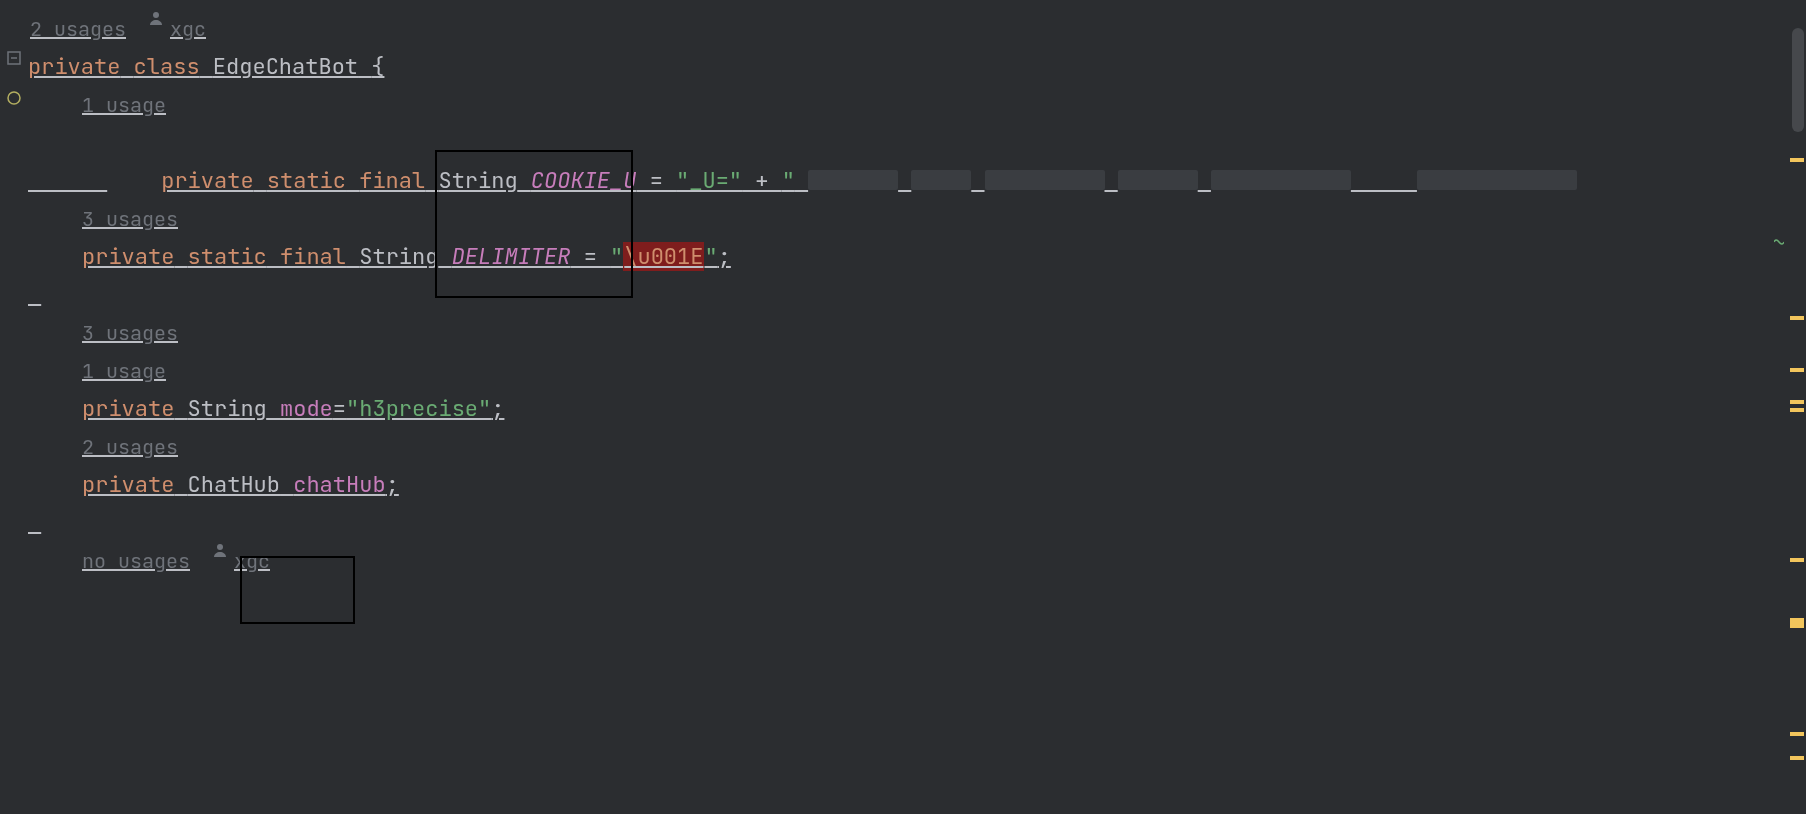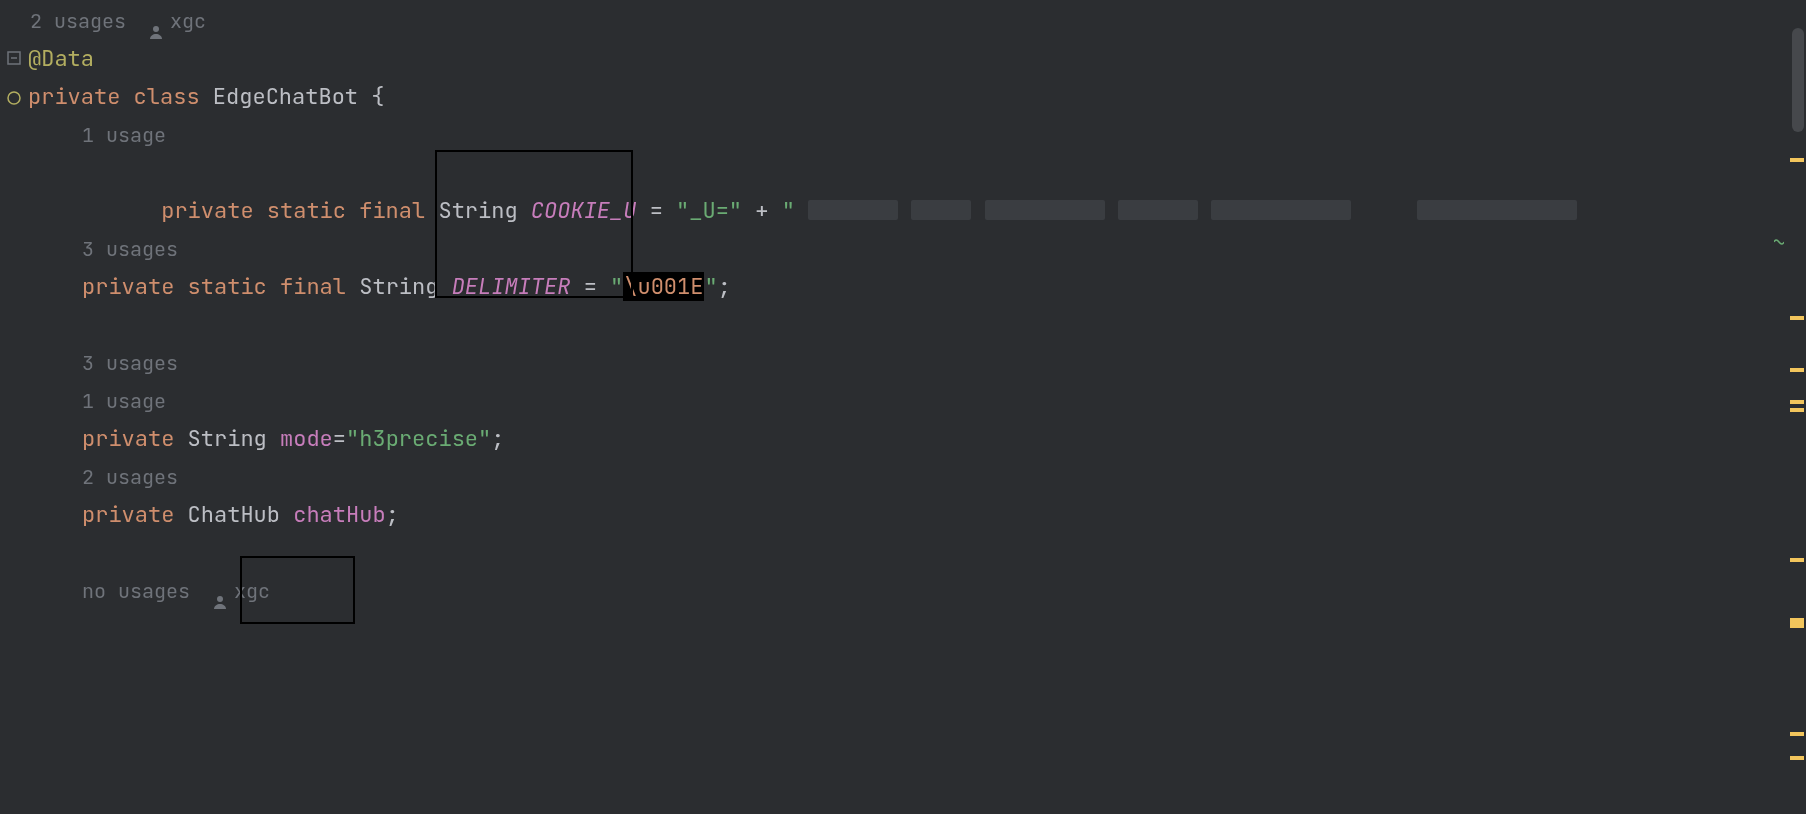--- a/index.html
+++ b/index.html
@@ -26,48 +26,49 @@
   }
   .gutter-icon {
     position: absolute;
     left: 6px;
     width: 16px;
     height: 16px;
   }
   .code-area {
     flex: 1;
     position: relative;
-    padding-top: 2px;
+    padding-top: 10px;
+    text-decoration: underline;
   }
   .line {
     height: 38px;
     line-height: 38px;
     white-space: pre;
     position: relative;
   }
   .hint-line {
     height: 38px;
     line-height: 38px;
     padding-left: 54px;
     color: #6f737a;
     font-size: 20px;
     display: flex;
     align-items: center;
     gap: 22px;
   }
   .hint-line.indent1 { padding-left: 54px; }
   .hint-line.top { padding-left: 2px; }
-  .author-seg { display: inline-flex; align-items: flex-end; gap: 6px; color: #6f737a; }
+  .author-seg { display: inline-flex; align-items: flex-start; gap: 6px; color: #6f737a; }
   .author-icon { width: 16px; height: 16px; fill: #6f737a; }
   .kw { color: #cf8e6d; }
   .anno { color: #b3ae60; }
   .type { color: #bcbec4; }
   .field { color: #c77dbb; font-style: italic; }
   .str { color: #6aab73; }
-  .esc { color: #cf8e6d; background: #000000; padding: 0 1px; }
+  .esc { color: #cf8e6d; background: #7f1d1d; padding: 0 1px; }
   .num { color: #56a8f5; }
   .pun { color: #bcbec4; }
   .ident { color: #bcbec4; }
   .field-ref { color: #c77dbb; }
   .redact {
     display: inline-block;
     background: #3a3d41;
     border-radius: 2px;
     height: 20px;
     vertical-align: middle;
@@ -156,21 +157,20 @@
       <span class="author-seg">
         <svg class="author-icon" viewBox="0 0 16 16">
             <circle cx="8" cy="5" r="3"></circle>
             <path d="M2 15c0-3 3-5 6-5s6 2 6 5"></path>
           </svg>
         <span>xgc</span>
       </span>
     </div>
 
 
-    <div class="line"><span class="anno">@Data</span></div>
 
     <div class="line"><span class="kw">private</span> <span class="kw">class</span> <span class="ident">EdgeChatBot</span> <span class="pun">{</span></div>
 
     <div class="hint-line indent1">
         <span>1 usage</span>
       </div>
 
     <div class="line" style="position:relative;">
       <div class="line-highlight"></div><span class="ind1"></span><span class="kw">private</span> <span class="kw">static</span> <span class="kw">final</span> <span class="type">String</span> <span class="field">COOKIE_U</span><span class="pun"> = </span><span class="str">"_U="</span><span class="pun"> + </span><span class="str">"</span> <span class="redact" style="width:90px;"></span> <span class="redact" style="width:60px;"></span> <span class="redact" style="width:120px;"></span> <span class="redact" style="width:80px;"></span> <span class="redact" style="width:140px;"></span>     <span class="redact" style="width:160px;"></span></div>
 

